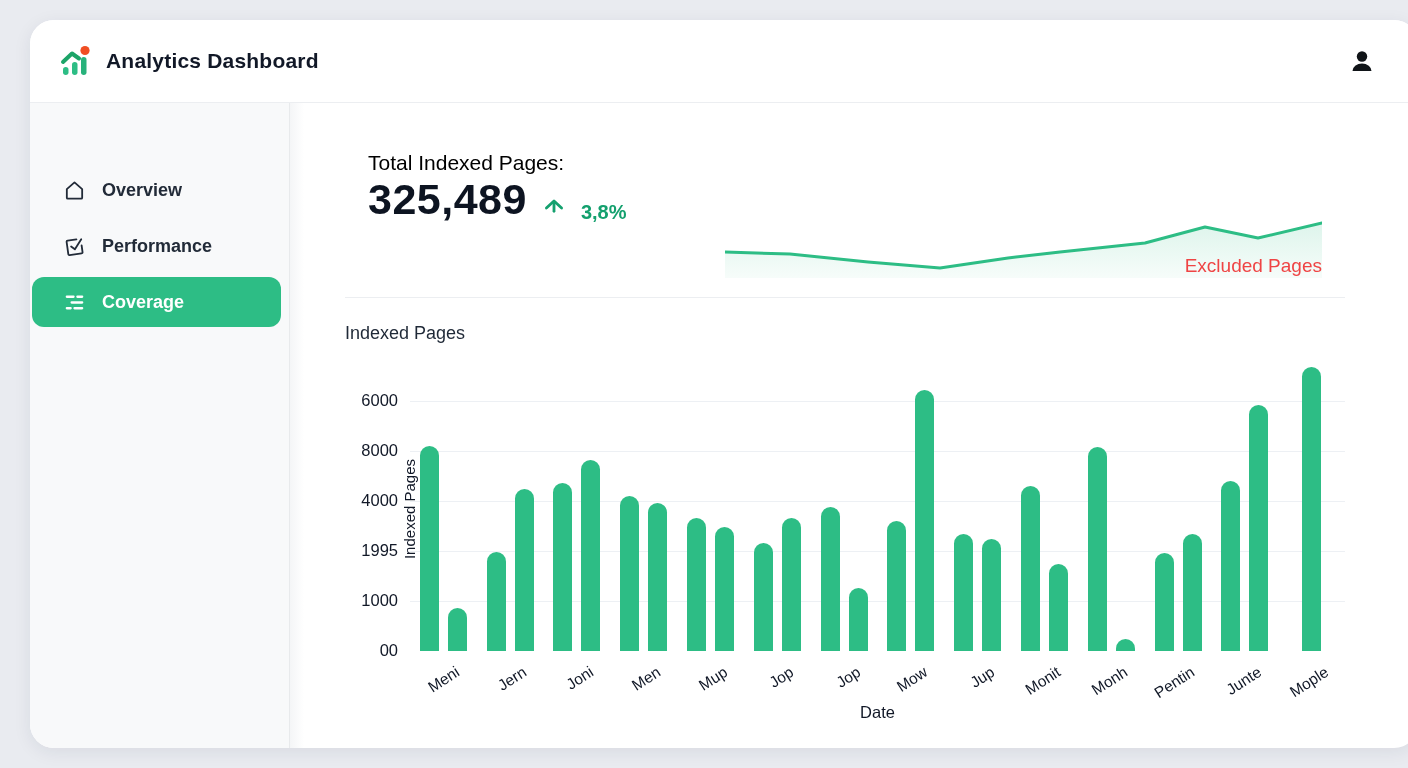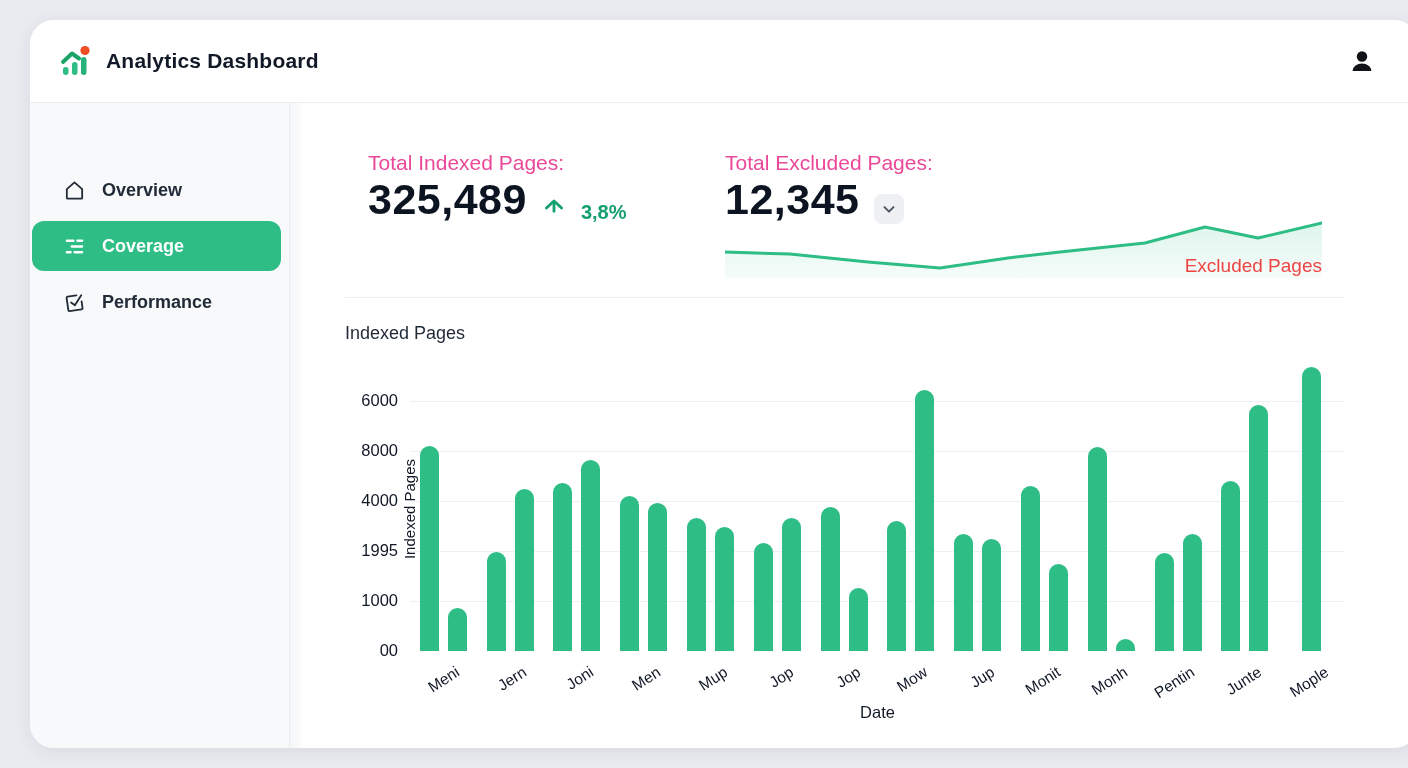--- a/index.html
+++ b/index.html
@@ -26,21 +26,21 @@
   .nav-item .nav-icon { width:24px; height:24px; margin-right:16px; display:flex; align-items:center; justify-content:center; }
   .nav-item .nav-label { font-size:18px; font-weight:700; color:#222b38; }
   .nav-item.active { background:#2dbd85; }
   .nav-item.active .nav-label { color:#fff; font-weight:600; }
 
   
   .main { position:absolute; left:260px; top:83px; width:1088px; height:645px; background:#fff; }
   .main::before { content:""; position:absolute; left:0; top:0; bottom:0; width:14px;
                   background:linear-gradient(90deg, rgba(100,116,139,.07), rgba(100,116,139,0)); }
 
-  .stat-label { font-size:21px; font-weight:500; color:#ec4899; }
+  .stat-label { font-size:21px; font-weight:500; color:#000000; }
   .stat-value { font-size:43px; font-weight:800; color:#0d1421; letter-spacing:.5px; line-height:1.15; }
   .stat1 { position:absolute; left:78px; top:48px; }
   .stat2 { position:absolute; left:435px; top:48px; }
   .stat-row { display:flex; align-items:flex-end; gap:14px; }
   .delta { font-size:20px; font-weight:600; color:#14a06e; }
   .chev-box { width:30px; height:30px; border-radius:8px; background:#eef0f3;
               display:flex; align-items:center; justify-content:center; }
 
   .sparkline { position:absolute; left:435px; top:113px; width:597px; height:64px; }
   .spark-label { position:absolute; right:56px; top:152px; font-size:19px; color:#ef4444; }
@@ -84,70 +84,59 @@
 
   <div class="sidebar">
     <div class="nav-item">
       <span class="nav-icon">
         <svg width="23" height="23" viewBox="0 0 24 24" fill="none" stroke="#222b38" stroke-width="1.9" stroke-linecap="round" stroke-linejoin="round">
           <path d="M4 10.5 L12 3.5 L20 10.5 V19.5 a1 1 0 0 1 -1 1 H5 a1 1 0 0 1 -1 -1 Z"></path>
         </svg>
       </span>
       <span class="nav-label">Overview</span>
     </div>
+    <div class="nav-item">
+      <span class="nav-icon">
+        <svg width="23" height="23" viewBox="0 0 24 24" fill="none" stroke="#222b38" stroke-width="1.9" stroke-linecap="round" stroke-linejoin="round" style="transform:rotate(-8deg)">
+          <path d="M19.5 12 V19 a1.2 1.2 0 0 1 -1.2 1.2 H5.7 A1.2 1.2 0 0 1 4.5 19 V6.2 A1.2 1.2 0 0 1 5.7 5 H15"></path>
+          <path d="M8.5 11.5 L12 15 L20 5.5"></path>
+        </svg>
+      </span>
+      <span class="nav-label">Performance</span>
+    </div>
     <div class="nav-item active">
       <span class="nav-icon">
         <svg width="23" height="23" viewBox="0 0 24 24" fill="none" stroke="#ffffff" stroke-width="2.4" stroke-linecap="round">
           <path d="M4 6 h7"></path>
             <path d="M15 6 h5"></path>
           <path d="M9 12 h11"></path>
           <path d="M4 18 h4"></path>
             <path d="M12 18 h8"></path>
         </svg>
       </span>
       <span class="nav-label">Coverage</span>
-    </div>
-    <div class="nav-item">
-      <span class="nav-icon">
-        <svg width="23" height="23" viewBox="0 0 24 24" fill="none" stroke="#222b38" stroke-width="1.9" stroke-linecap="round" stroke-linejoin="round" style="transform:rotate(-8deg)">
-          <path d="M19.5 12 V19 a1.2 1.2 0 0 1 -1.2 1.2 H5.7 A1.2 1.2 0 0 1 4.5 19 V6.2 A1.2 1.2 0 0 1 5.7 5 H15"></path>
-          <path d="M8.5 11.5 L12 15 L20 5.5"></path>
-        </svg>
-      </span>
-      <span class="nav-label">Performance</span>
     </div>
   </div>
 
   <div class="main">
 
     <div class="stat1">
       <div class="stat-label">Total Indexed Pages:</div>
       <div class="stat-row">
         <span class="stat-value">325,489</span>
         <span>
           <svg width="26" height="26" viewBox="0 0 24 24" fill="none" stroke="#14a06e" stroke-width="2.6" stroke-linecap="round" stroke-linejoin="round">
             <path d="M5 13 L12 6.5 L19 13"></path>
               <path d="M12 7.5 V16"></path>
           </svg>
         </span>
         <span class="delta">3,8%</span>
       </div>
     </div>
 
-    <div class="stat2">
-      <div class="stat-label">Total Excluded Pages:</div>
-      <div class="stat-row">
-        <span class="stat-value">12,345</span>
-        <span class="chev-box">
-          <svg width="18" height="18" viewBox="0 0 24 24" fill="none" stroke="#4b5563" stroke-width="2.6" stroke-linecap="round" stroke-linejoin="round">
-            <path d="M6 9.5 L12 15.5 L18 9.5"></path>
-          </svg>
-        </span>
-      </div>
-    </div>
 
     <svg class="sparkline" viewBox="0 0 597 64" preserveAspectRatio="none">
       <defs>
         <linearGradient id="sparkfill" x1="0" y1="0" x2="0" y2="1">
           <stop offset="0" stop-color="#2dbd85" stop-opacity="0.16"></stop>
           <stop offset="1" stop-color="#2dbd85" stop-opacity="0.04"></stop>
         </linearGradient>
       </defs>
       <path d="M0,36 L65,38 L143,46 L215,52 L283,42 L335,36 L420,27 L480,11 L533,22 L597,7 L597,62 L0,62 Z" fill="url(#sparkfill)"></path>
       <polyline points="0,36 65,38 143,46 215,52 283,42 335,36 420,27 480,11 533,22 597,7" fill="none" stroke="#2dbd85" stroke-width="3" stroke-linejoin="round" stroke-linecap="round"></polyline>

